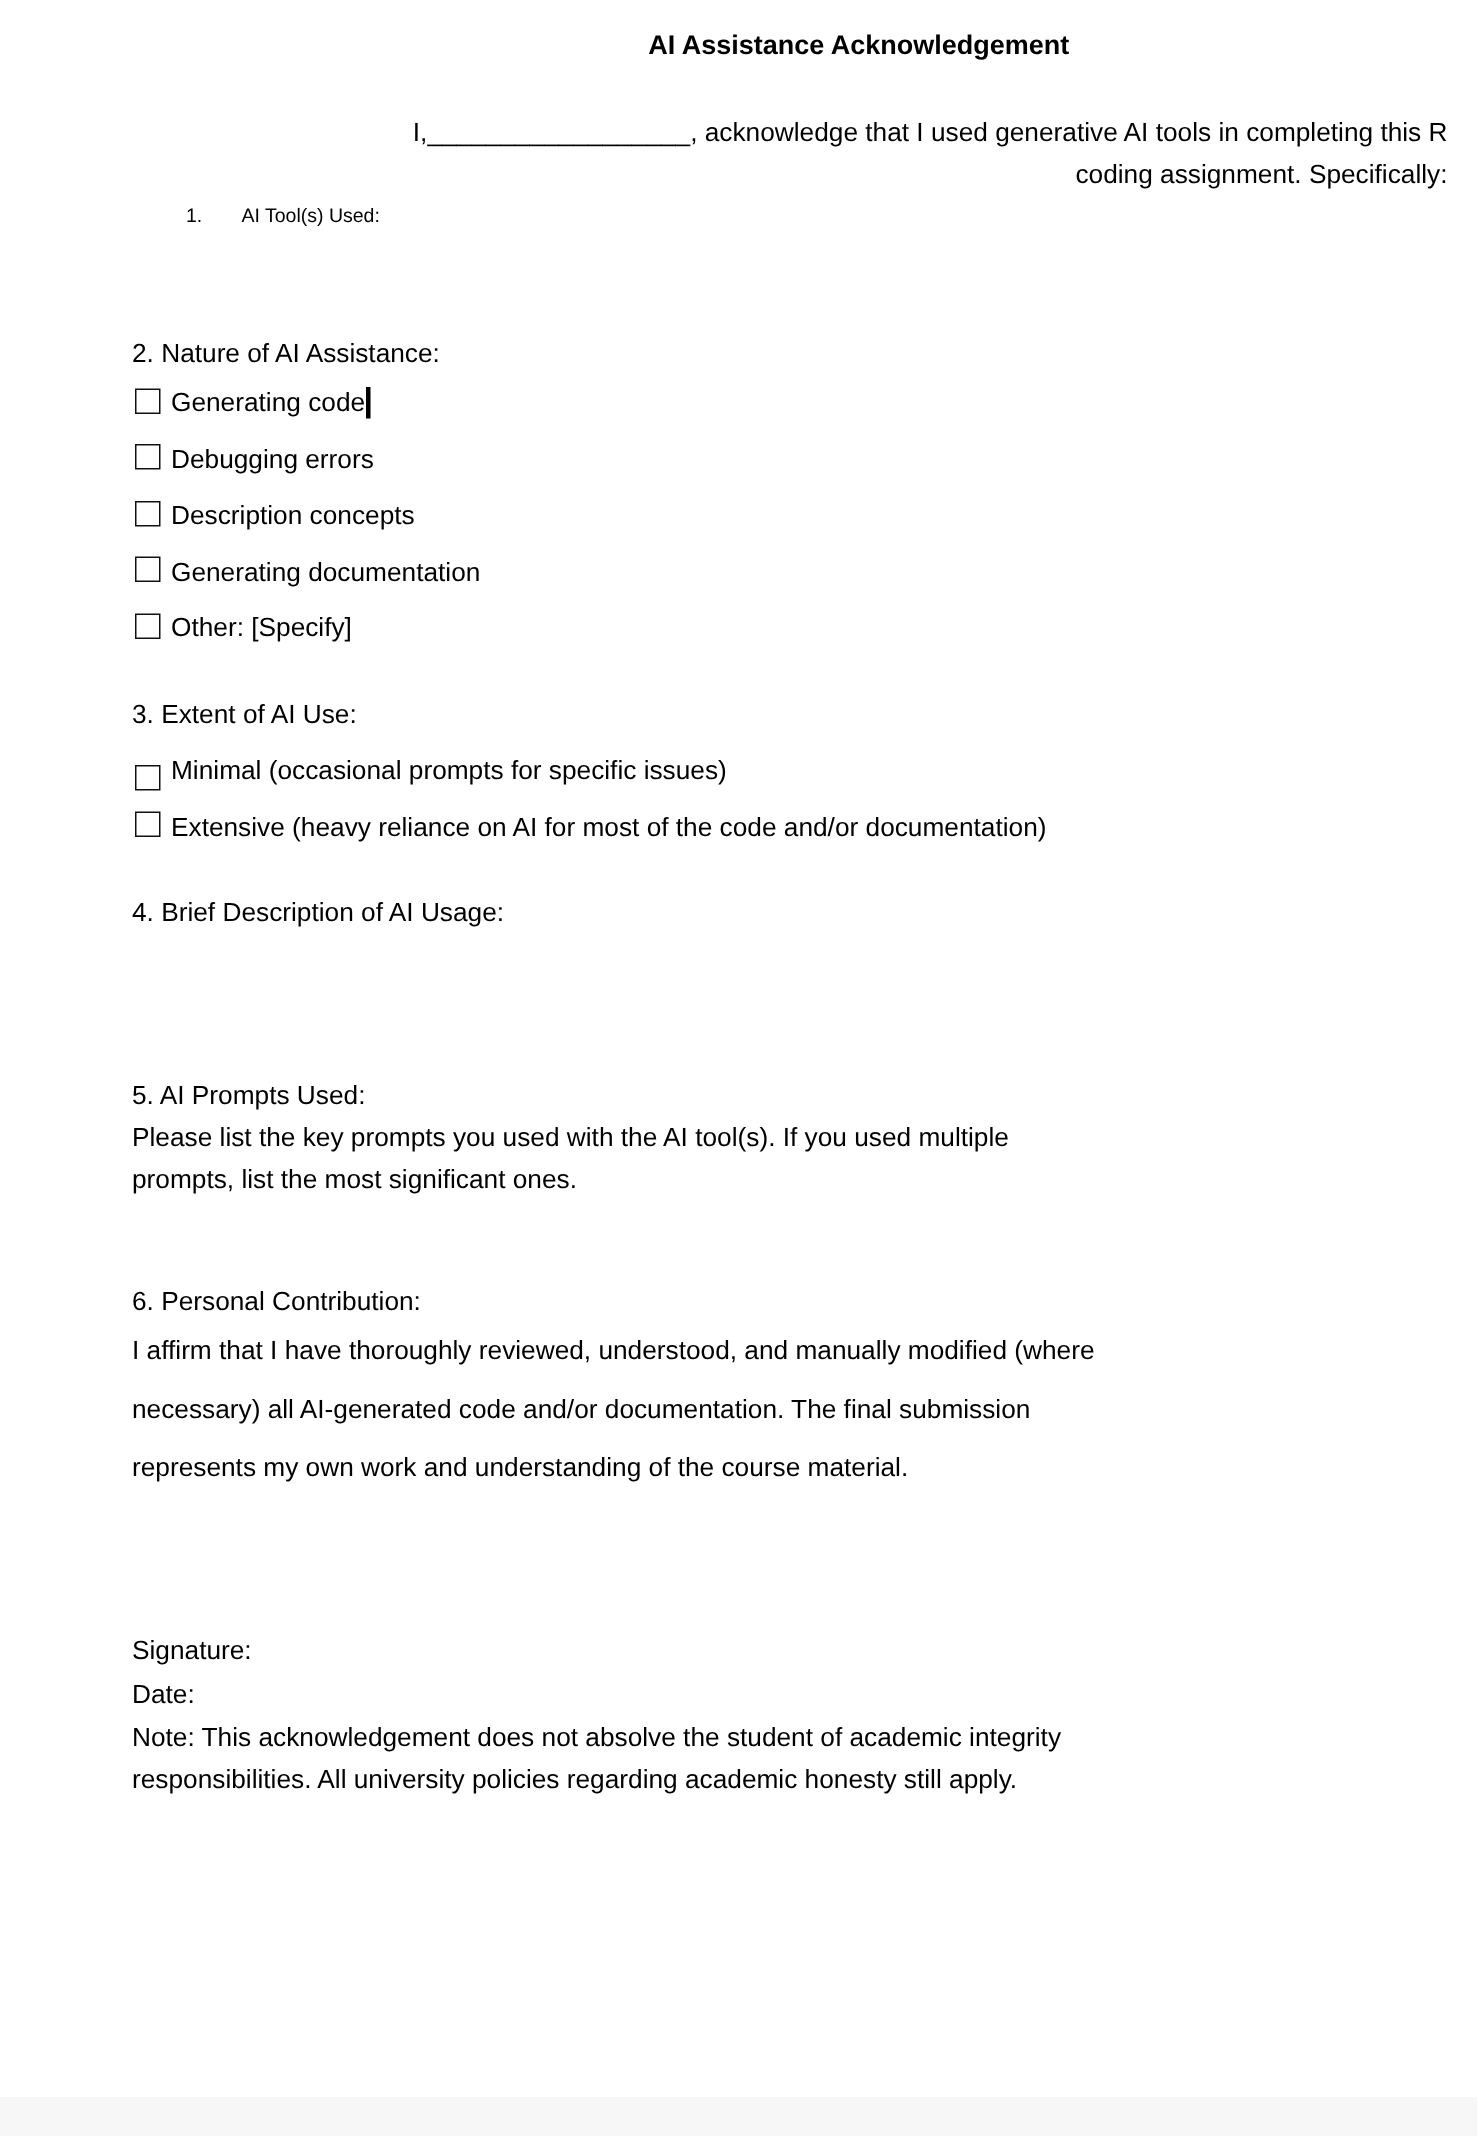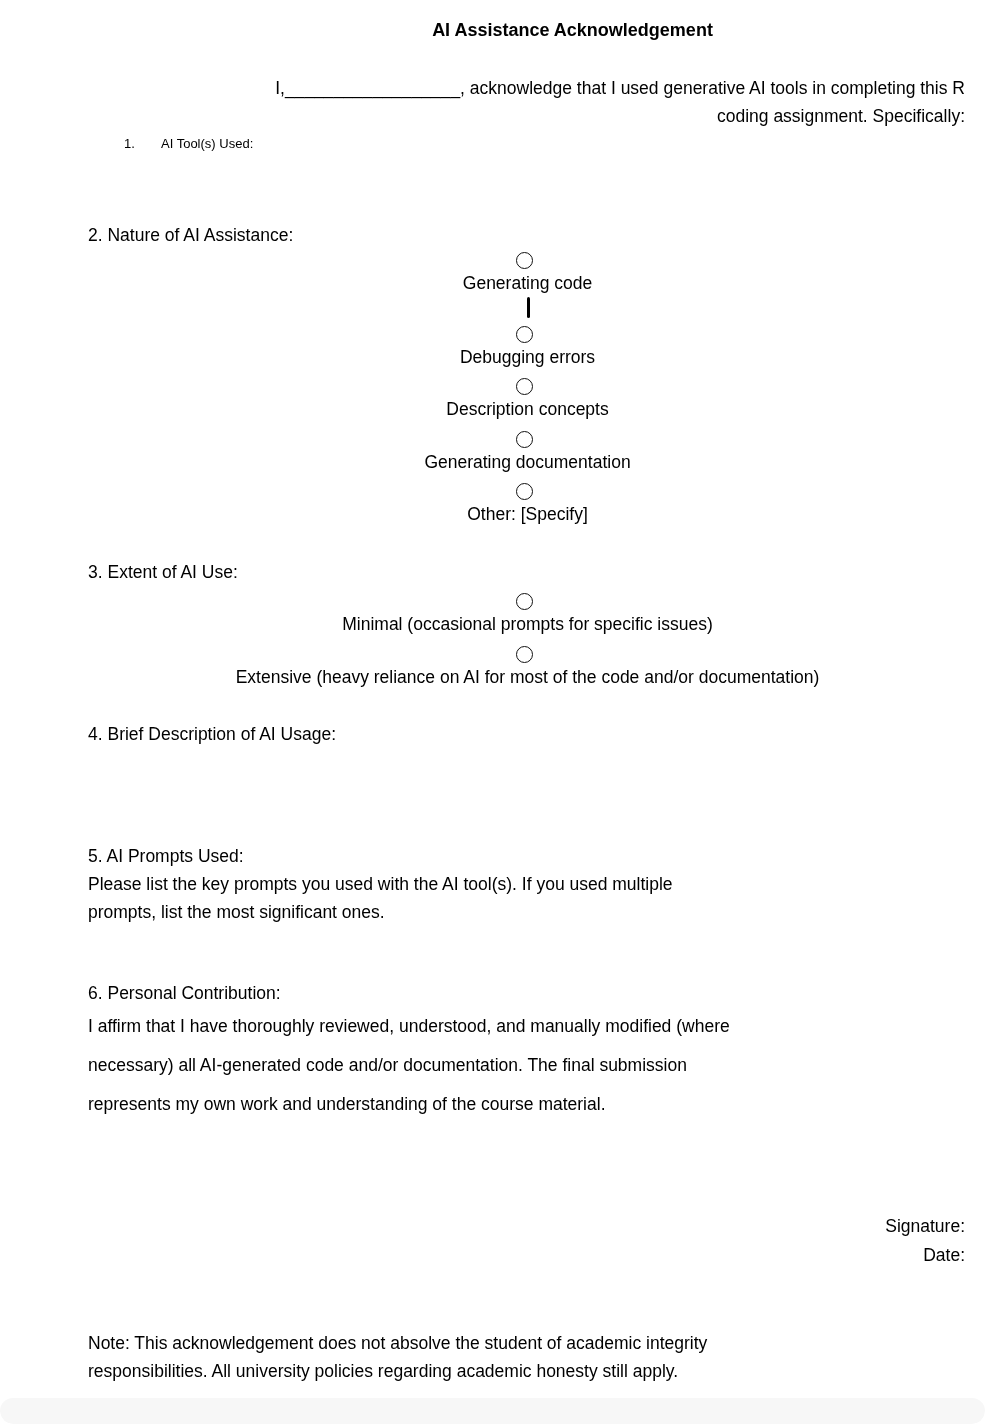--- a/index.html
+++ b/index.html
@@ -1,15 +1,15 @@
 <!DOCTYPE html>
 <html><head>
 <meta charset="utf-8">
 <style>
-  * { box-sizing: border-box; border-radius: 13px; }
+  * { box-sizing: border-box; }
   html, body { margin: 0; padding: 0; }
   body {
     background: #ffffff;
     font-family: "Liberation Sans", "DejaVu Sans", sans-serif;
     color: #000000;
   }
   .page {
     position: relative;
     width: 985px;
     height: 1424px;
@@ -47,24 +47,23 @@
   .sec2-heading { margin-top: 63px; }
   .sec3-heading { margin-top: 30px; }
   .sec4-heading { margin-top: 29px; }
   .cb-row {
     display: flex;
     align-items: center;
     margin-top: 9.5px;
     padding-left: 2px;
     font-size: 17.5px;
     line-height: 28px;
-    flex-direction: column;
   }
   .cb-row.cb-first { margin-top: 5px; }
-  .cb-row.cb-first-s3 { margin-top: 9px; }
+  .cb-row.cb-first-s3 { margin-top: 9px; align-items: flex-end; }
   .checkbox {
     flex: none;
     width: 17px;
     height: 17px;
     border: 1.5px solid #111111;
     background: #ffffff;
     margin-right: 7px;
     margin-top: -2px;
   }
   .caret {
@@ -75,24 +74,23 @@
     margin-left: 1px;
     vertical-align: text-bottom;
   }
   .sec5 { margin-top: 94px; }
   .sec6 { margin-top: 53px; }
   .sec6 .para { line-height: 39px; }
   .sig-block {
     margin-top: 88px;
     font-size: 17.5px;
     line-height: 29px;
-    text-align: right;
   }
   .sig-block div { margin: 0; }
-  .note { margin-top: 59px; }
+  .note { }
   .bottom-shade {
     position: absolute;
     left: 0;
     right: 0;
     bottom: 0;
     height: 26px;
     background: #f7f7f7;
   }
 </style>
 </head>

